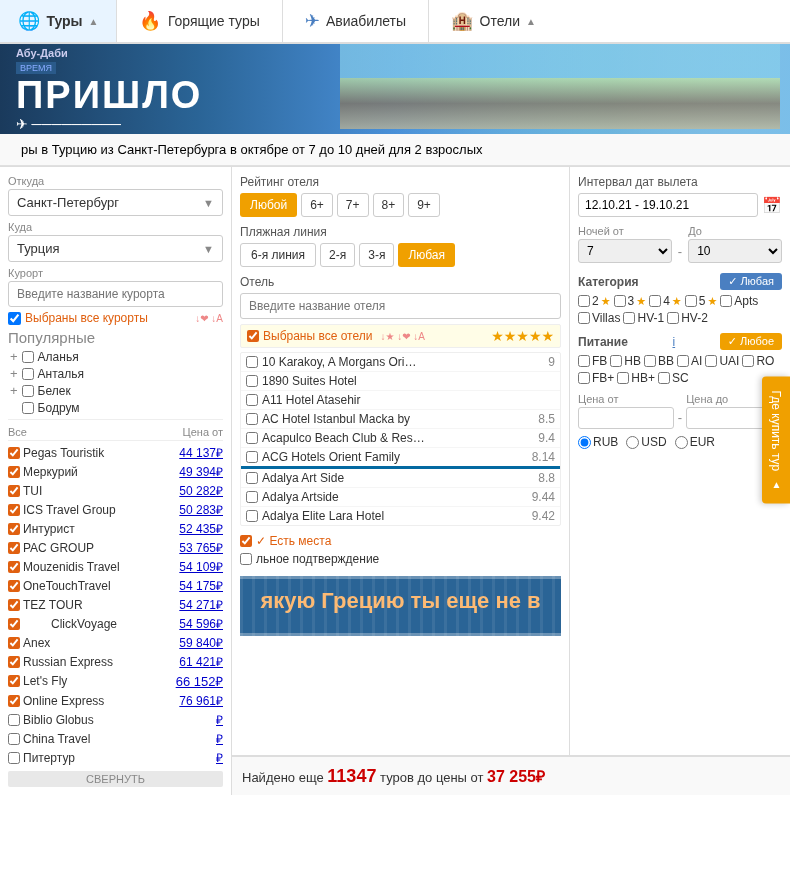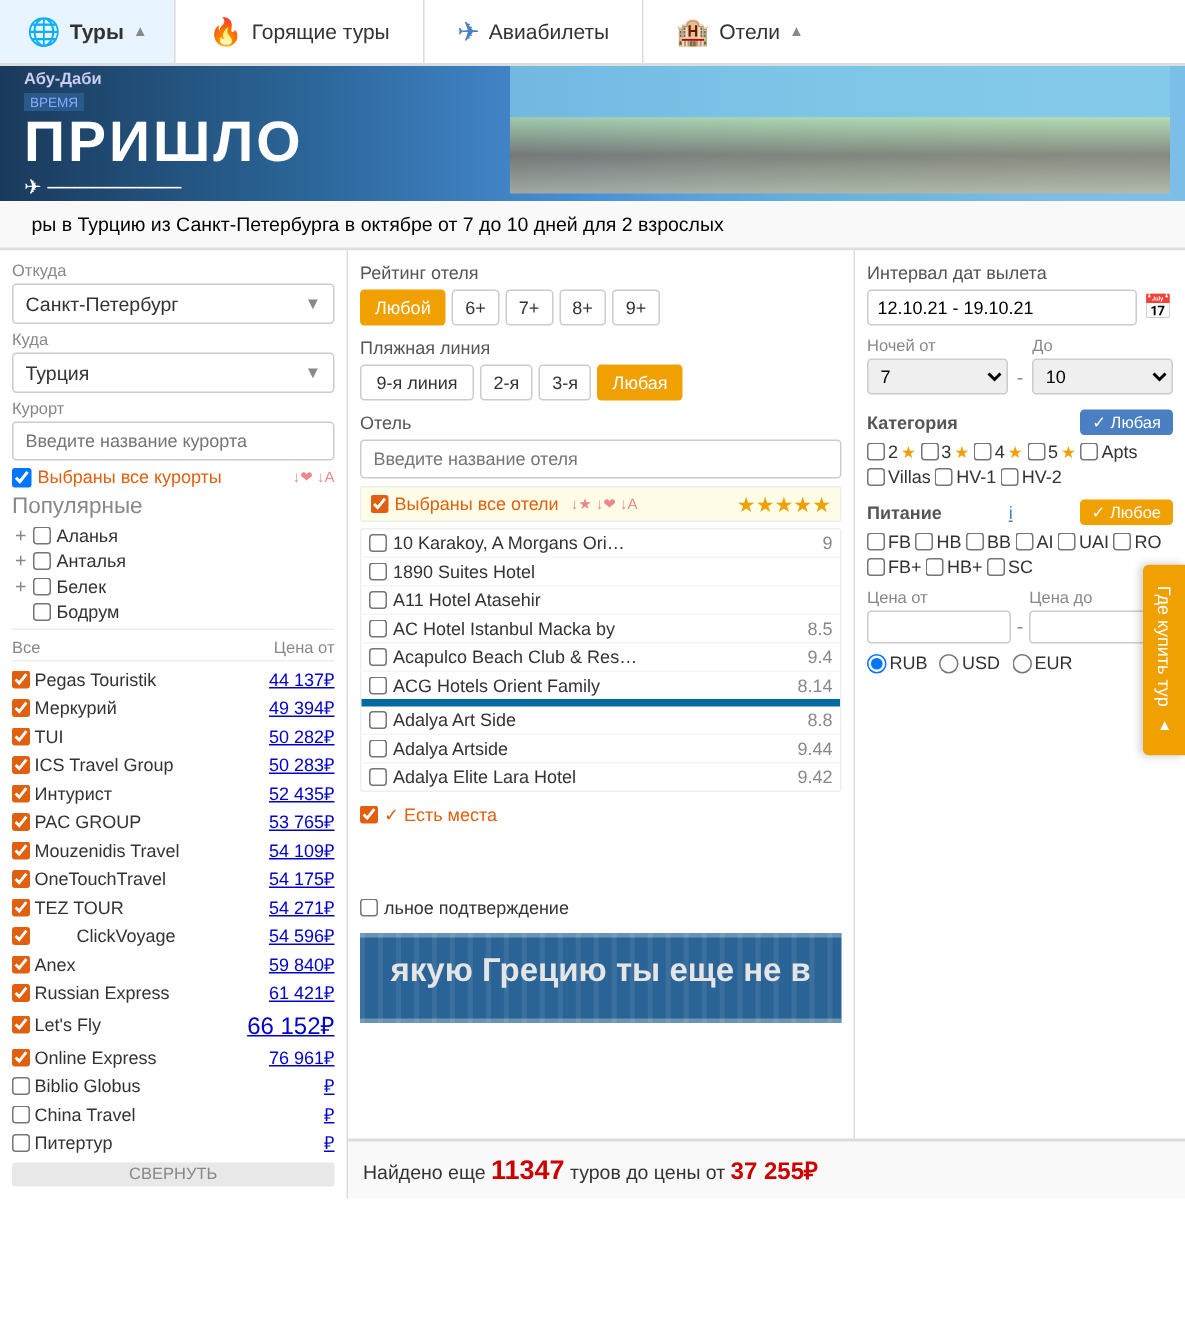--- a/index.html
+++ b/index.html
@@ -165,21 +165,21 @@
       <span style="color:#0000cc; text-decoration:underline; font-size:12px;">59 840₽</span>
     </div>
     <div style="display:flex; align-items:center; font-size:12px; padding:1px 0;">
       <input type="checkbox" checked="" style="width: 12px; height: 12px; margin-right: 3px; accent-color: rgb(224, 96, 16);">
       <span style="flex:1; color:#333;">Russian Express</span>
       <span style="color:#0000cc; text-decoration:underline; font-size:12px;">61 421₽</span>
     </div>
     <div style="display:flex; align-items:center; font-size:12px; padding:1px 0;">
       <input type="checkbox" checked="" style="width: 12px; height: 12px; margin-right: 3px; accent-color: rgb(224, 96, 16);">
       <span style="flex:1; color:#333;">Let's Fly</span>
-      <span style="color:#0000cc; text-decoration:underline; font-size:16px;">66 152₽</span>
+      <span style="color:#0000cc; text-decoration:underline; font-size:13px;">66 152₽</span>
     </div>
     <div style="display:flex; align-items:center; font-size:12px; padding:1px 0;">
       <input type="checkbox" checked="" style="width: 12px; height: 12px; margin-right: 3px; accent-color: rgb(224, 96, 16);">
       <span style="flex:1; color:#333;">Online Express</span>
       <span style="color:#0000cc; text-decoration:underline; font-size:12px;">76 961₽</span>
     </div>
     <div style="display:flex; align-items:center; font-size:12px; padding:1px 0;">
       <input type="checkbox" style="width: 12px; height: 12px; margin-right: 3px;">
       <span style="flex:1; color:#333;">Biblio Globus</span>
       <span style="color:#0000cc; text-decoration:underline; font-size:12px;">₽</span>
@@ -210,21 +210,21 @@
             <button style="padding:4px 8px; border:1px solid #ccc; border-radius:3px; font-size:12px; cursor:pointer; background:#fff; color:#333;">6+</button>
             <button style="padding:4px 8px; border:1px solid #ccc; border-radius:3px; font-size:12px; cursor:pointer; background:#fff; color:#333;">7+</button>
             <button style="padding:4px 8px; border:1px solid #ccc; border-radius:3px; font-size:12px; cursor:pointer; background:#fff; color:#333;">8+</button>
             <button style="padding:4px 8px; border:1px solid #ccc; border-radius:3px; font-size:12px; cursor:pointer; background:#fff; color:#333;">9+</button>
           </div>
         </div>
 
         <div style="margin-bottom:8px;">
           <div style="font-size:12px; color:#555; margin-bottom:4px;">Пляжная линия</div>
           <div style="display:flex; gap:4px;">
-            <button style="padding:4px 10px; border:1px solid #ccc; border-radius:3px; font-size:12px; cursor:pointer; background:#fff; color:#333;">9-я линия</button>
+            <button style="padding:4px 10px; border:1px solid #ccc; border-radius:3px; font-size:12px; cursor:pointer; background:#fff; color:#333;">6-я линия</button>
             <button style="padding:4px 8px; border:1px solid #ccc; border-radius:3px; font-size:12px; cursor:pointer; background:#fff; color:#333;">2-я</button>
             <button style="padding:4px 8px; border:1px solid #ccc; border-radius:3px; font-size:12px; cursor:pointer; background:#fff; color:#333;">3-я</button>
             <button style="padding:4px 10px; border:none; border-radius:3px; font-size:12px; cursor:pointer; background:#f0a000; color:#fff;">Любая</button>
           </div>
         </div>
 
         <div>
           <div style="font-size:12px; color:#555; margin-bottom:4px;">Отель</div>
           <input type="text" style="width: 100%; border: 1px solid rgb(204, 204, 204); border-radius: 3px; padding: 5px 8px; font-size: 12px; color: rgb(170, 170, 170); margin-bottom: 5px;" placeholder="Введите название отеля">
 
@@ -254,21 +254,21 @@
             <div style="display:flex; align-items:center; justify-content:space-between; padding:2px 5px; font-size:12px; border-bottom:1px solid #f5f5f5;">
               <input type="checkbox" style="width: 12px; height: 12px; margin-right: 4px;">
               <span style="flex:1; font-size:12px; color:#333;">AC Hotel Istanbul Macka by</span>
               <span style="font-size:12px; color:#888; min-width:30px; text-align:right;">8.5</span>
             </div>
             <div style="display:flex; align-items:center; justify-content:space-between; padding:2px 5px; font-size:12px; border-bottom:1px solid #f5f5f5;">
               <input type="checkbox" style="width: 12px; height: 12px; margin-right: 4px;">
               <span style="flex:1; font-size:12px; color:#333;">Acapulco Beach Club &amp; Res…</span>
               <span style="font-size:12px; color:#888; min-width:30px; text-align:right;">9.4</span>
             </div>
-            <div style="display:flex; align-items:center; justify-content:space-between; padding:2px 5px; font-size:12px; border-bottom:5px solid #0369a1;">
+            <div style="display:flex; align-items:center; justify-content:space-between; padding:2px 5px; font-size:12px; border-bottom:3px solid #0369a1;">
               <input type="checkbox" style="width: 12px; height: 12px; margin-right: 4px;">
               <span style="flex:1; font-size:12px; color:#333;">ACG Hotels Orient Family</span>
               <span style="font-size:12px; color:#888; min-width:30px; text-align:right;">8.14</span>
             </div>
             <div style="display:flex; align-items:center; justify-content:space-between; padding:2px 5px; font-size:12px; border-bottom:1px solid #f5f5f5;">
               <input type="checkbox" style="width: 12px; height: 12px; margin-right: 4px;">
               <span style="flex:1; font-size:12px; color:#333;">Adalya Art Side</span>
               <span style="font-size:12px; color:#888; min-width:30px; text-align:right;">8.8</span>
             </div>
             <div style="display:flex; align-items:center; justify-content:space-between; padding:2px 5px; font-size:12px; border-bottom:1px solid #f5f5f5;">
@@ -284,30 +284,30 @@
           </div>
 
           
           <div style="margin-top:8px; display:flex; gap:10px; flex-wrap:wrap; align-items:center;">
             <div style="display:flex; align-items:center; gap:4px; font-size:12px;">
               <input type="checkbox" checked="" style="width: 12px; height: 12px; accent-color: rgb(224, 96, 16);">
               <span style="color:#e06010;">✓ Есть места</span>
             </div>
           </div>
           <div style="margin-top:4px; display:flex; gap:10px; flex-wrap:wrap; align-items:center;">
-            <div style="display:flex; align-items:center; gap:4px; font-size:12px;margin-top:44px;">
+            <div style="display:flex; align-items:center; gap:4px; font-size:12px;">
               <input type="checkbox" style="width: 12px; height: 12px;">
               <span>льное подтверждение</span>
             </div>
           </div>
         </div>
 
         <div style="margin-top:10px; background:#2a6496; color:#fff; padding:12px 10px; text-align:center; position:relative; overflow:hidden; height:60px;">
           <div style="position:absolute; top:0; left:0; right:0; bottom:0; background: repeating-linear-gradient(90deg, rgba(255,255,255,0.08) 0px, rgba(255,255,255,0.08) 3px, transparent 3px, transparent 12px); border-top:3px solid rgba(255,255,255,0.3); border-bottom:3px solid rgba(255,255,255,0.3);"></div>
-          <span style="position:relative; z-index:1; font-size:22px; font-weight:bold; color:#e5e5e5;">якую Грецию ты еще не в</span>
+          <span style="position:relative; z-index:1; font-size:22px; font-weight:bold; color:#fdba74;">якую Грецию ты еще не в</span>
         </div>
       </div>
 
       <div style="width:220px; min-width:220px; padding:8px; background:#fff; overflow-y:auto; max-height:640px;">
 
         <div style="margin-bottom:8px;">
           <div style="font-size:12px; color:#555; margin-bottom:4px;">Интервал дат вылета</div>
           <div style="display:flex; align-items:center; gap:4px;">
             <input type="text" value="12.10.21 - 19.10.21" style="border: 1px solid rgb(204, 204, 204); border-radius: 3px; padding: 4px 6px; font-size: 12px; flex: 1 1 0%;">
             <span style="color:#4a7fc1; font-size:16px; cursor:pointer;">📅</span>

